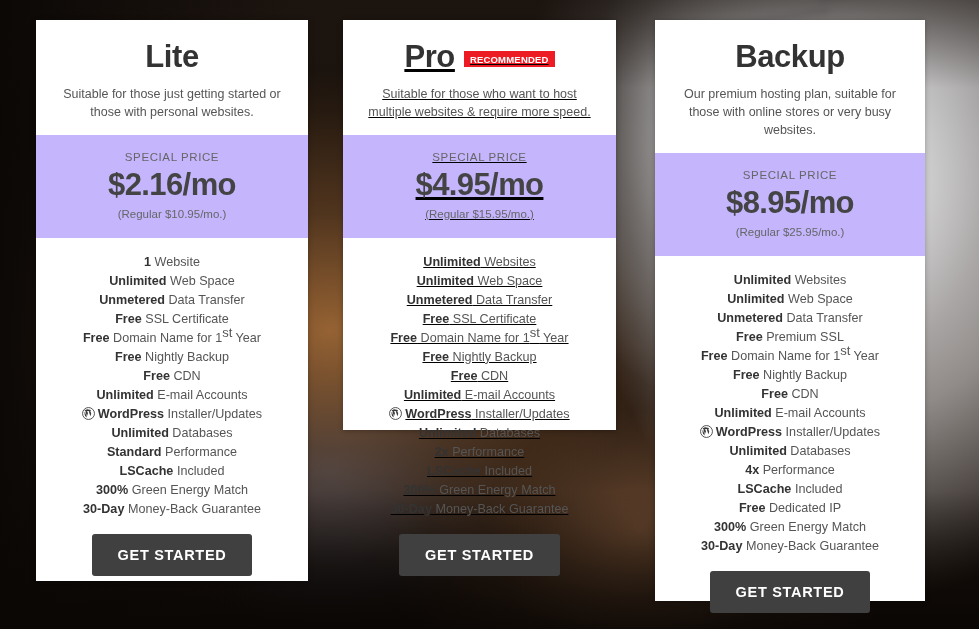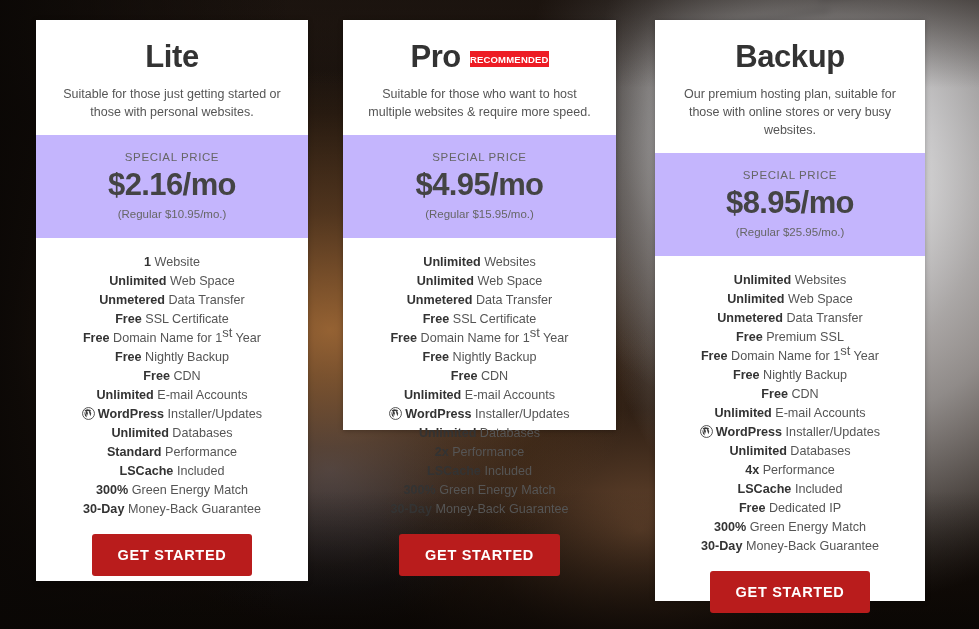--- a/index.html
+++ b/index.html
@@ -43,36 +43,36 @@
   }
   #bg-screen i.red { background: #b4474a; }
 
   
   .card {
     position: absolute;
     background: #ffffff;
     box-shadow: 0 1px 5px rgba(0,0,0,0.28);
   }
   #card-lite    { left: 36px;  top: 20px; width: 272px; height: 561px; }
-  #card-pro     { left: 343px; top: 20px; width: 273px; height: 410px; }
+  #card-pro     { left: 343px; top: 20px; width: 273px; height: 410px; text-decoration: underline; }
   #card-premium { left: 655px; top: 20px; width: 270px; height: 581px; }
 
   .plan-head { padding: 16px 18px 14px; text-align: center; }
   .plan-title-row {
     display: flex; align-items: center; justify-content: center;
     gap: 9px; height: 40px;
   }
   .plan-title {
     font-size: 31px; font-weight: bold; color: #333333;
     letter-spacing: -0.4px; line-height: 1;
   }
   .badge {
     background: #ed1c24; color: #ffffff;
     font-size: 9.5px; font-weight: bold; letter-spacing: 0.2px;
-    padding: 4px 0 3px; line-height: 1;
+    padding: 4px 6px 3px; line-height: 1;
     position: relative; top: 3px;
   }
   .plan-desc {
     margin-top: 9px;
     font-size: 12.5px; color: #555555; line-height: 1.45;
     padding: 0 4px;
   }
 
   .price-band {
     background: #c4b5fd;
@@ -98,21 +98,21 @@
   .feature b { color: #333333; font-weight: bold; }
   .feature sup { font-size: 13px; vertical-align: super; line-height: 0; }
   .wp-icon {
     display: inline-block; vertical-align: -2px;
     width: 13px; height: 13px; margin-right: 3px;
   }
 
   .cta-wrap { text-align: center; padding-top: 15px; }
   .cta {
     display: inline-block; border: none; cursor: pointer;
-    background: #b91c1c; color: #ffffff;
+    background: #404040; color: #ffffff;
     font-family: "Liberation Sans", sans-serif;
     font-size: 14.5px; font-weight: bold; letter-spacing: 0.7px;
     padding: 13px 26px; border-radius: 3px;
   }
 </style>
 </head>
 <body>
 
 <div id="bg">
   <div id="bg-screen">

